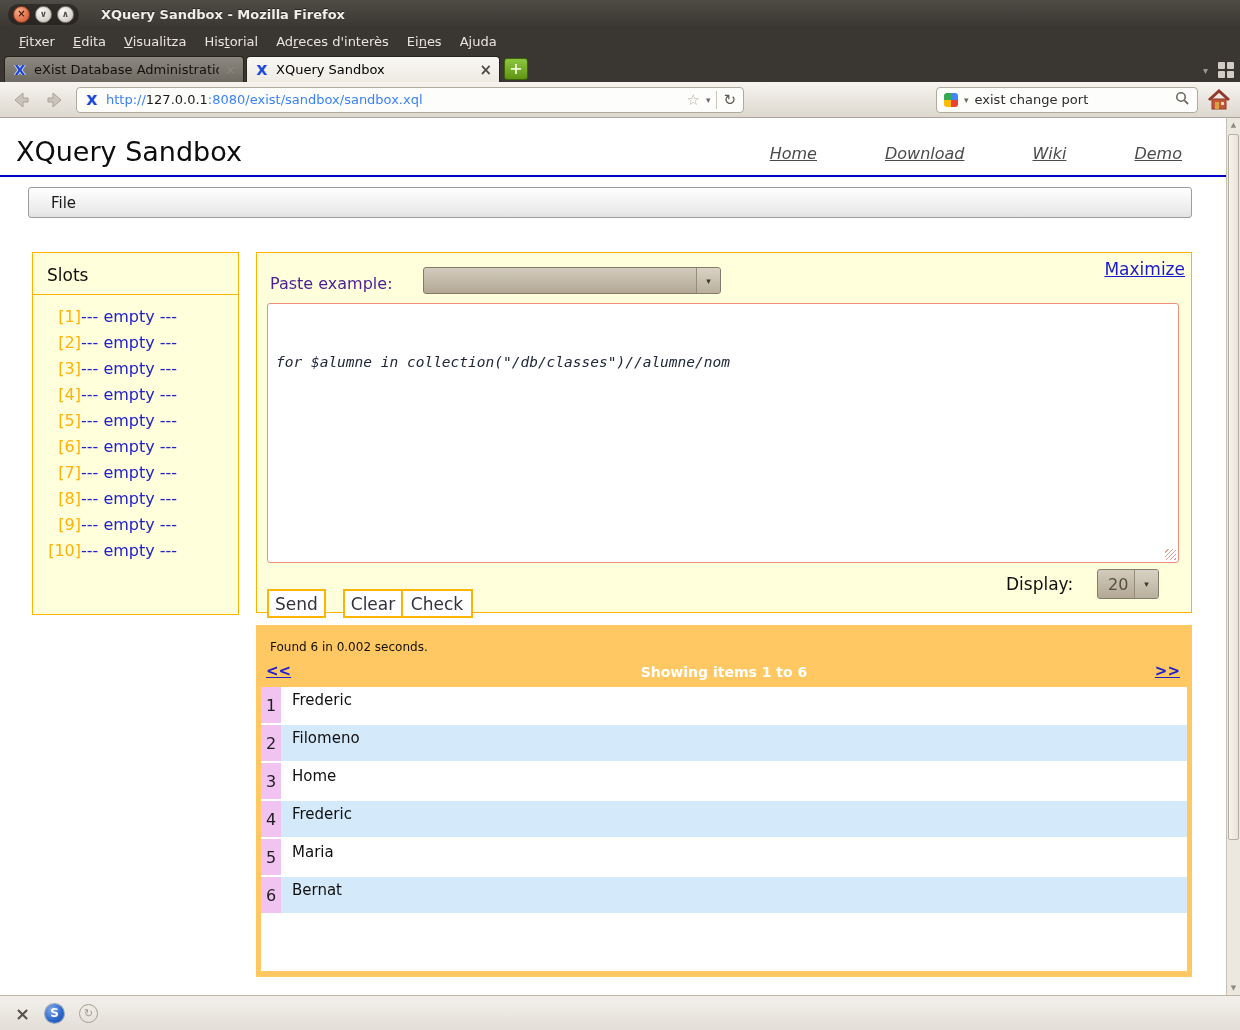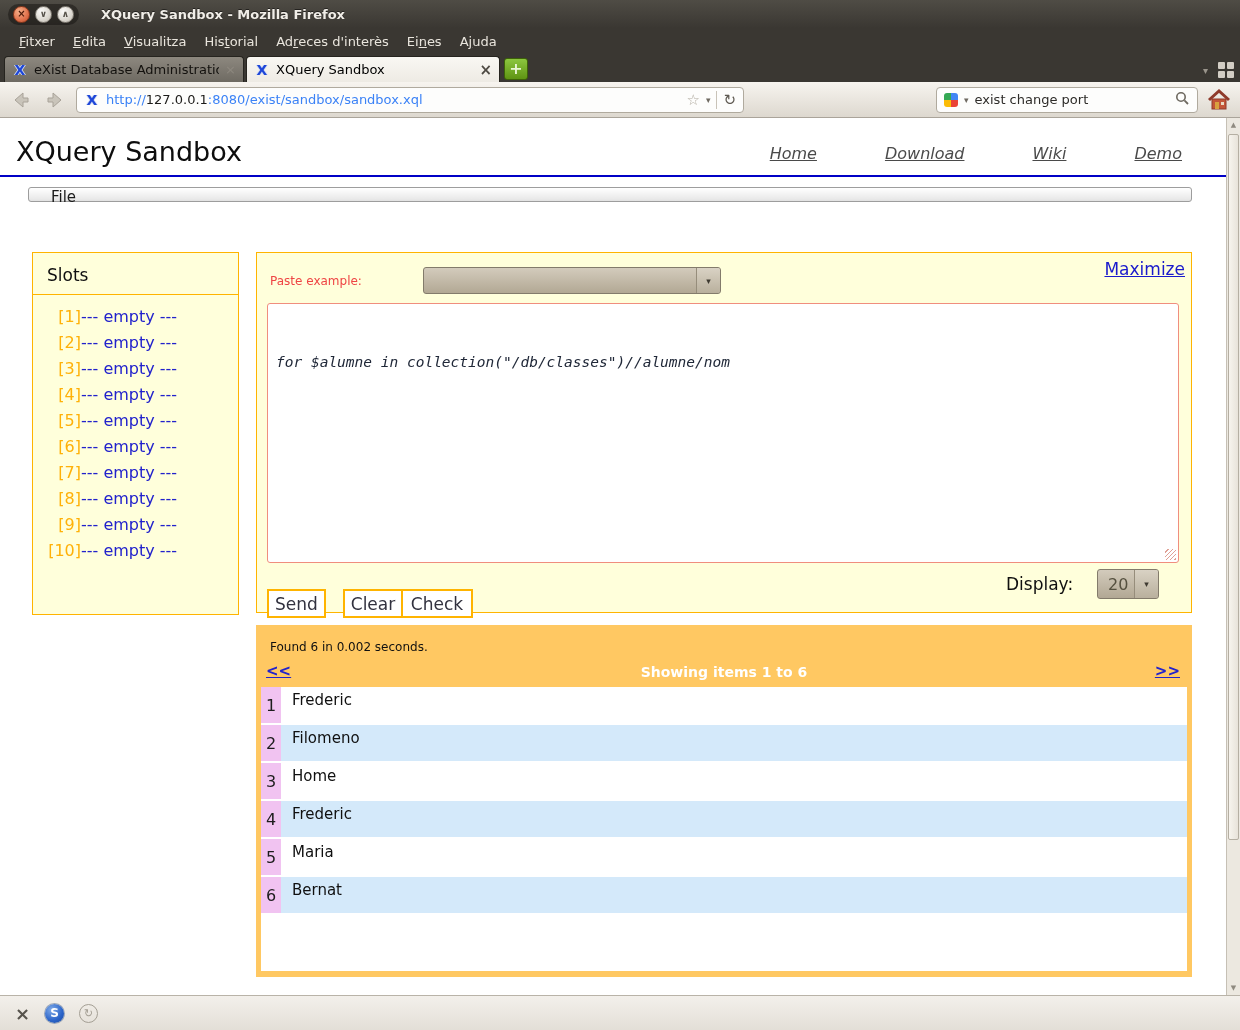--- a/index.html
+++ b/index.html
@@ -51,34 +51,34 @@
   .gicon{width:14px;height:14px;border-radius:3px;background:conic-gradient(#4285f4 0 25%,#ea4335 0 50%,#fbbc05 0 75%,#34a853 0);}
   .search-text{flex:1;color:#2e2c29;}
   .homebtn{width:26px;height:24px;display:flex;align-items:center;justify-content:center;}
 
   
   .content{position:absolute;top:118px;left:0;width:1226px;height:877px;background:#fff;}
   .page-title{position:absolute;left:16px;top:18px;font-size:27px;font-weight:400;color:#0d0d0d;}
   .page-links{position:absolute;right:44px;top:26px;display:flex;gap:68px;font-style:italic;}
   .pagelink{font-size:16px;color:#4a4a4a;text-decoration:underline;}
   .blue-rule{position:absolute;top:57px;left:0;width:100%;border-top:2px solid #0000c6;}
-  .filebar{position:absolute;left:28px;top:69px;width:1164px;height:15px;border:1px solid #9d9d9d;border-radius:3px;background:linear-gradient(#ffffff,#e9e9e9 85%,#e1e1e1);display:flex;padding-left:22px;font-size:15px;color:#1a1a1a;}
+  .filebar{position:absolute;left:28px;top:69px;width:1164px;height:31px;border:1px solid #9d9d9d;border-radius:3px;background:linear-gradient(#ffffff,#e9e9e9 85%,#e1e1e1);display:flex;align-items:center;padding-left:22px;font-size:15px;color:#1a1a1a;}
 
   
   .slots-panel{position:absolute;left:32px;top:134px;width:207px;height:363px;background:#ffffdb;border:1px solid #ffb400;}
   .slots-title{font-size:17px;color:#101010;padding:12px 14px 9px;}
   .slots-sep{border-top:1px solid #ffb400;}
   .slots-list{padding-top:9px;}
   .slot-row{display:flex;line-height:26px;font-size:16px;}
   .slot-num{width:48px;text-align:right;color:#ffb108;}
   .slot-label{margin-left:0;color:#2222cc;}
 
   
   .editor-panel{position:absolute;left:256px;top:134px;width:936px;height:361px;background:#ffffdb;border:1px solid #ffb400;}
-  .paste-label{position:absolute;left:13px;top:21px;font-size:12px;color:#ef4444;}
+  .paste-label{position:absolute;left:13px;top:21px;font-size:16px;color:#4c1d95;}
   .gtk{border:1px solid #837b6b;border-radius:3px;background:linear-gradient(#d3cbbc,#b2a894);display:flex;overflow:hidden;}
   .gtk .val{flex:1;display:flex;align-items:center;padding-left:10px;color:#55503f;font-size:16px;}
   .gtk .arrow{width:24px;border-left:1px solid #968d7b;display:flex;align-items:center;justify-content:center;color:#3e3a31;font-size:9px;background:linear-gradient(#d9d2c4,#b9b09d);}
   .example-select{position:absolute;left:166px;top:14px;width:298px;height:27px;}
   .maximize-link{position:absolute;right:6px;top:6px;font-size:17px;color:#1a1acc;text-decoration:underline;}
   .code-area{position:absolute;left:10px;top:50px;width:912px;height:260px;background:#fff;border:1px solid #f08e7e;border-radius:3px;padding:6px 8px;font-family:"DejaVu Sans Mono","Liberation Mono",monospace;font-size:14.5px;color:#202838;line-height:21px;white-space:pre;font-style:italic;}
   .tcaret{display:inline-block;width:1px;height:15px;background:#000;vertical-align:-2px;}
   .grip{position:absolute;right:2px;bottom:2px;width:11px;height:11px;background:repeating-linear-gradient(135deg,transparent 0 2px,#dfa196 2px 3px);}
   .btn{position:absolute;top:336px;height:29px;background:#ffffff;border:2px solid #ffb400;font-size:17px;color:#32323f;display:flex;align-items:center;justify-content:center;font-family:inherit;}
   .btn-send{left:10px;width:59px;}

